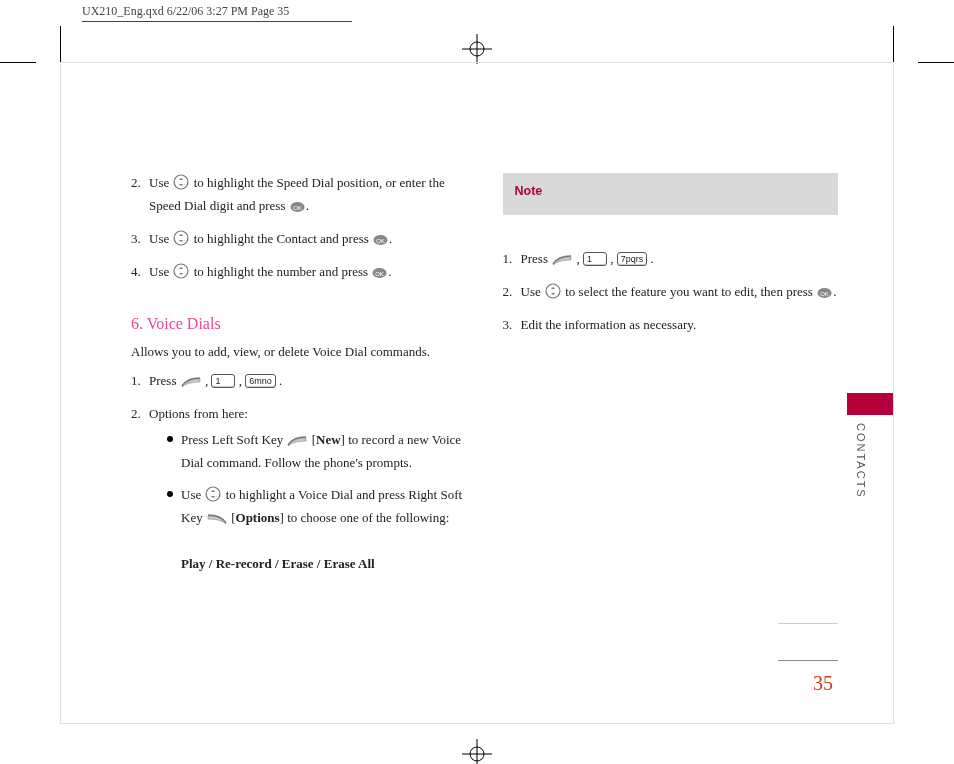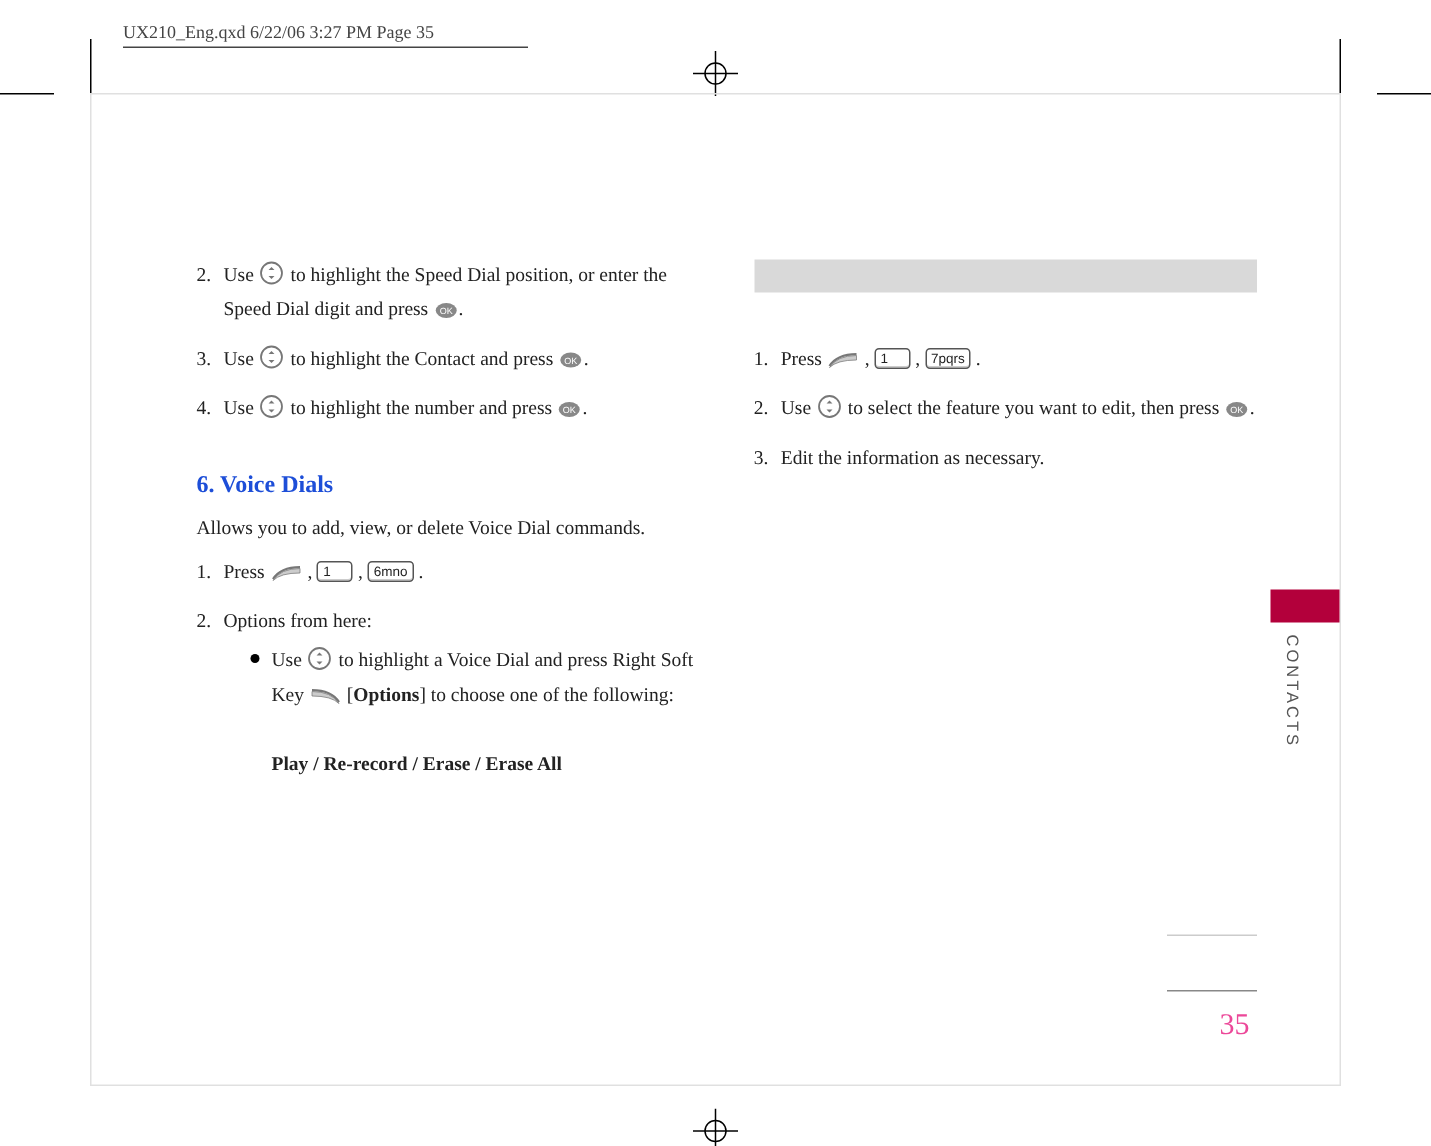--- a/index.html
+++ b/index.html
@@ -9,21 +9,21 @@
     font-size: 13px;
     color: #222;
     background: #fff;
     width: 954px;
     height: 764px;
     position: relative;
     overflow: hidden;
   }
   .print-header {
     position: absolute;
-    top: 14px;
+    top: 4px;
     left: 82px;
     font-size: 12px;
     color: #444;
     font-family: Georgia, serif;
   }
   .print-header hr {
     margin: 2px 0 0 0;
     border: none;
     border-top: 1px solid #444;
     width: 270px;
@@ -88,23 +88,23 @@
   .columns {
     display: flex;
     gap: 36px;
   }
   .col {
     flex: 1;
     font-size: 13px;
     line-height: 1.55;
   }
   .section-heading {
-    color: #1d4ed8;
+    color: #ec4899;
     font-size: 16px;
-    font-weight: bold;
+    font-weight: normal;
     margin: 26px 0 6px 0;
   }
   .intro {
     margin: 0 0 8px 0;
   }
   ol.steps {
     list-style: none;
     padding: 0;
     margin: 0;
   }
@@ -196,21 +196,21 @@
     font-family: Arial, sans-serif;
     letter-spacing: 2px;
     font-size: 11px;
     color: #555;
   }
   .page-number {
     position: absolute;
     right: 60px;
     bottom: 28px;
     font-size: 20px;
-    color: #ec4899;
+    color: #c2410c;
   }
   .pn-rule {
     position: absolute;
     right: 55px;
     bottom: 62px;
     width: 60px;
     border-top: 1px solid #888;
   }
   .side-rule2 {
     position: absolute;
@@ -282,37 +282,44 @@
           <span class="num">1.</span>
           <span>Press </span><span class="icon"><svg width="20" height="12" viewBox="0 0 20 12">
                 <path d="M1 10 Q6 2 19 2" fill="none" stroke="#777" stroke-width="1.5"></path>
                 <path d="M1 11 Q6 3 19 3 L19 6 Q6 6 1 11z" fill="#ccc" stroke="#777" stroke-width="0.5"></path>
               </svg></span> , <span class="kbd">1</span> , <span class="kbd">6mno</span><span> .</span>
         </li>
         <li>
           <span class="num">2.</span>
           <span>Options from here:</span>
           <ul class="bullets">
+            <li>
+              <span>Press Left Soft Key </span><span class="icon"><svg width="20" height="12" viewBox="0 0 20 12">
+                    <path d="M1 10 Q6 2 19 2" fill="none" stroke="#777" stroke-width="1.5"></path>
+                    <path d="M1 11 Q6 3 19 3 L19 6 Q6 6 1 11z" fill="#ccc" stroke="#777" stroke-width="0.5"></path>
+                  </svg></span> [<span class="softkey">New</span>]<span> to record a new Voice Dial command. Follow the phone's prompts.</span>
+            </li>
             <li>
               <span>Use </span><span class="icon"><svg width="16" height="16" viewBox="0 0 16 16">
                     <circle cx="8" cy="8" r="7" fill="none" stroke="#777" stroke-width="1.2"></circle>
                     <path d="M8 4l-2 2h4zM8 12l2-2H6z" fill="#777"></path>
                   </svg></span><span> to highlight a Voice Dial and press Right Soft Key </span><span class="icon"><svg width="20" height="12" viewBox="0 0 20 12">
                     <path d="M19 10 Q14 2 1 2" fill="none" stroke="#777" stroke-width="1.5"></path>
                     <path d="M19 11 Q14 3 1 3 L1 6 Q14 6 19 11z" fill="#ccc" stroke="#777" stroke-width="0.5"></path>
                   </svg></span> [<span class="softkey">Options</span>]<span> to choose one of the following:</span>
               <span class="optlist">Play / Re-record / Erase / Erase All</span>
             </li>
           </ul>
         </li>
       </ol>
     </div>
 
     <div class="col">
       <div class="note-box">
+        <span class="note-title">Note</span>
       </div>
 
       <ol class="steps">
         <li>
           <span class="num">1.</span>
           <span>Press </span><span class="icon"><svg width="20" height="12" viewBox="0 0 20 12">
                 <path d="M1 10 Q6 2 19 2" fill="none" stroke="#777" stroke-width="1.5"></path>
                 <path d="M1 11 Q6 3 19 3 L19 6 Q6 6 1 11z" fill="#ccc" stroke="#777" stroke-width="0.5"></path>
               </svg></span> , <span class="kbd">1</span> , <span class="kbd">7pqrs</span><span> .</span>
         </li>

